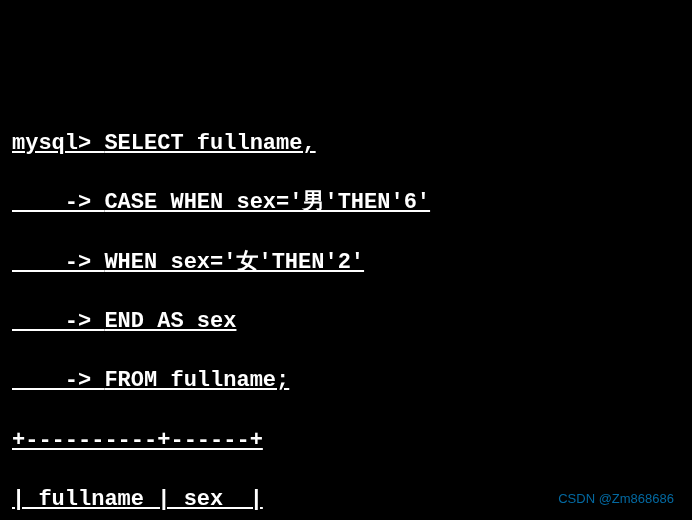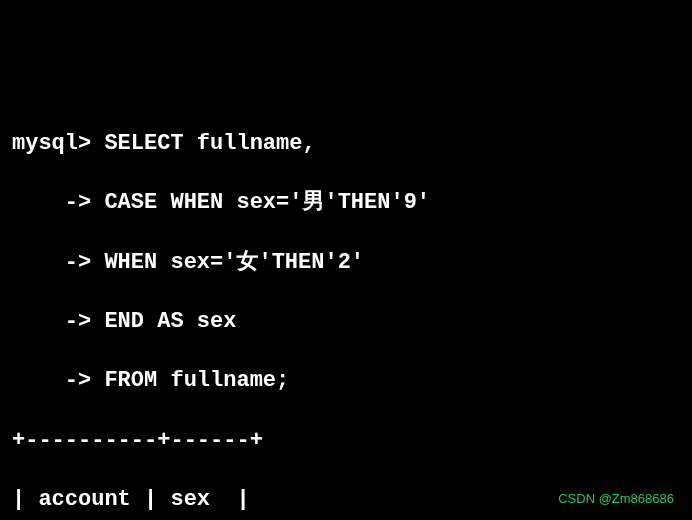--- a/index.html
+++ b/index.html
@@ -16,44 +16,45 @@
       width: 692px;
       height: 520px;
       padding: 10px 12px;
       line-height: 1.35;
       white-space: pre;
       overflow: hidden;
       position: relative;
     }
     .line {
       white-space: pre;
+      text-decoration: underline;
     }
     .watermark {
       position: absolute;
       bottom: 12px;
       right: 18px;
       font-size: 13px;
       font-weight: normal;
-      color: #22c55e;
+      color: #0369a1;
       font-family: Arial, sans-serif;
       white-space: nowrap;
     }
   </style>
 </head>
 <body>
 
 
 
 <div class="line"><span>mysql&gt; </span><span>SELECT fullname,</span></div>
-<div class="line"><span>    -&gt; </span><span>CASE WHEN sex='男'THEN'9'</span></div>
+<div class="line"><span>    -&gt; </span><span>CASE WHEN sex='男'THEN'6'</span></div>
 <div class="line"><span>    -&gt; </span><span>WHEN sex='女'THEN'2'</span></div>
 <div class="line"><span>    -&gt; </span><span>END AS sex</span></div>
 <div class="line"><span>    -&gt; </span><span>FROM fullname;</span></div>
 <div class="line">+----------+------+</div>
-<div class="line">| account | sex  |</div>
+<div class="line">| fullname | sex  |</div>
 
 
 
 
 
 
 
 
 <div class="line"></div>
 

